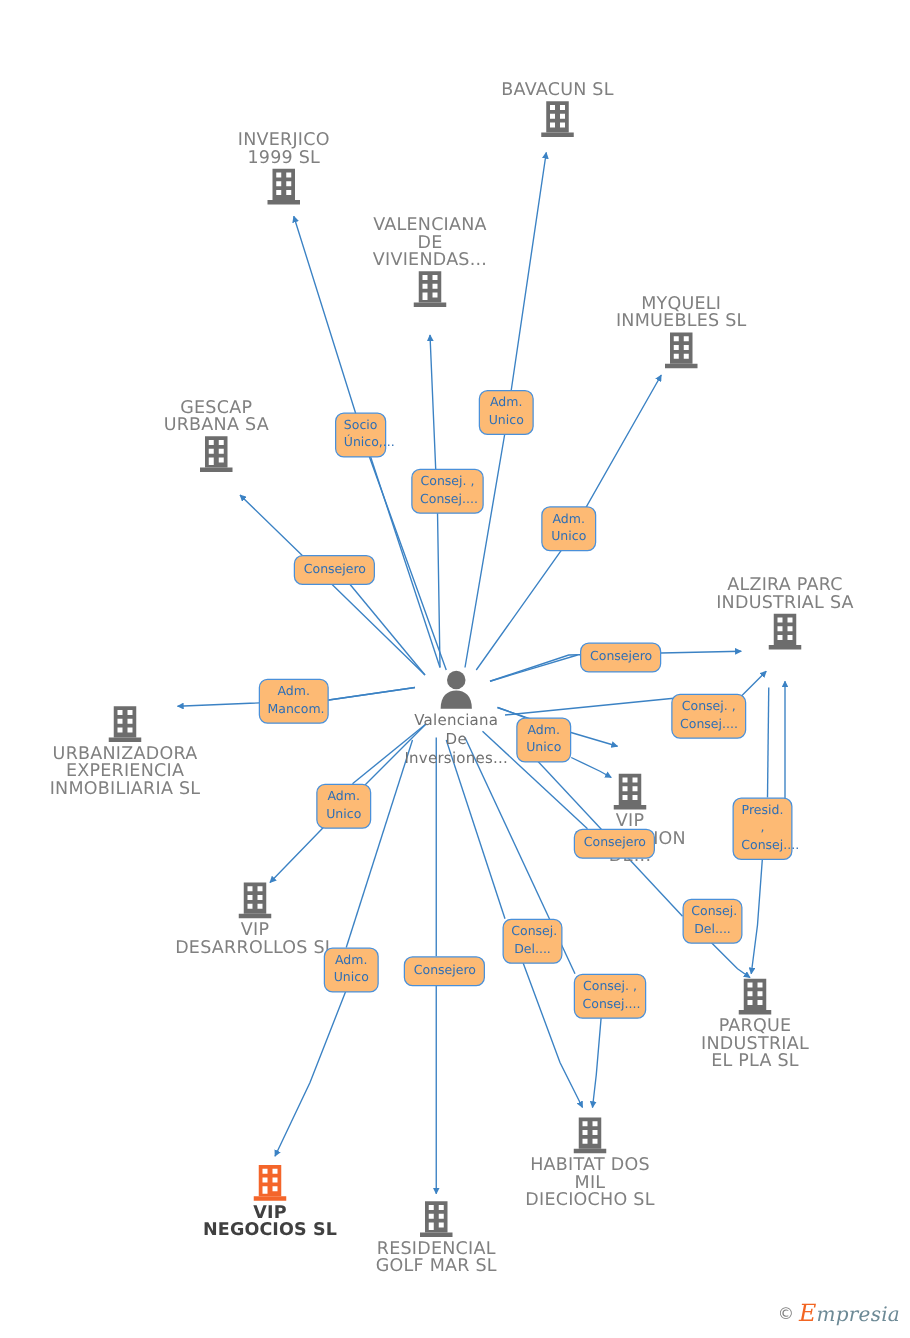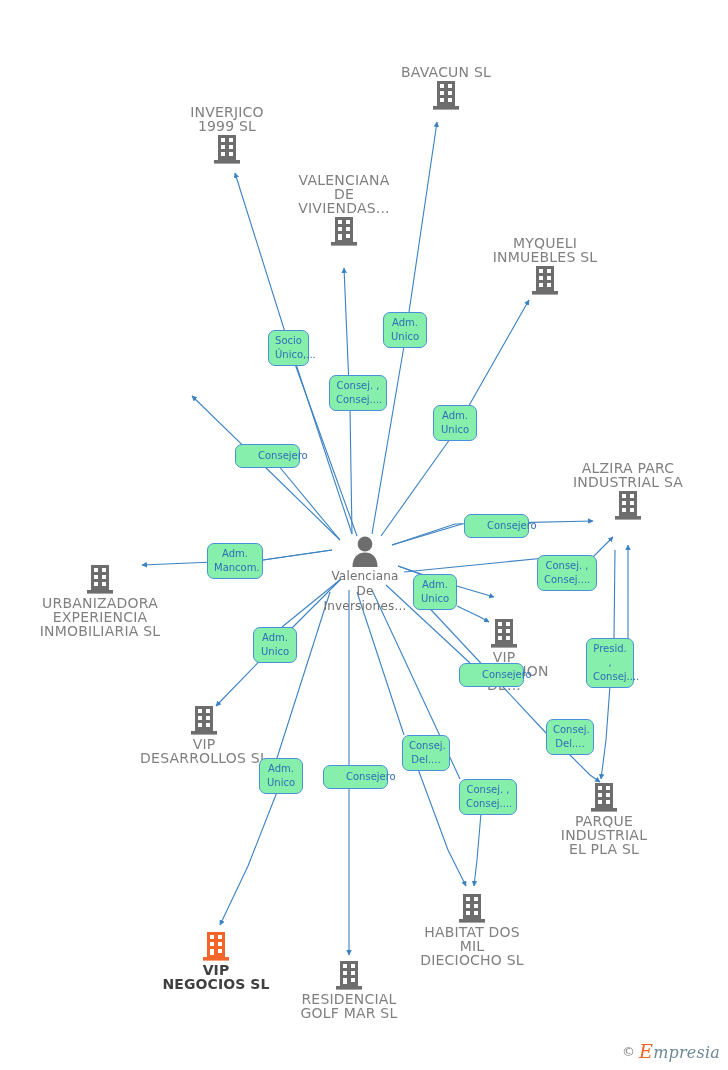--- a/index.html
+++ b/index.html
@@ -51,32 +51,32 @@
   .node.highlight .caption{
     color:#404040;
     font-weight:bold;
     letter-spacing:.1px;
   }
 
   
   .rel{
     position:absolute;
     box-sizing:border-box;
-    background:#86efac;
+    background:#fdba74;
     border:1px solid #4a90d9;
     border-radius:7px;
     color:#2f6fb5;
     font-size:10px;
     line-height:14px;
     text-align:center;
     padding:3px 6px;
     white-space:pre-line;
     box-shadow:0 0 0 0 rgba(0,0,0,0);
   }
-  .rel.one-line{padding:4px 22px;}
+  .rel.one-line{padding:4px 7px;}
 
   
   #watermark{
     position:absolute;
     right:8px;
     bottom:8px;
     display:flex;
     align-items:center;
     gap:4px;
     font-size:15px;
@@ -230,20 +230,38 @@
             <rect x="16" y="5" width="4" height="4"></rect>
           <rect x="8" y="12" width="4" height="4"></rect>
             <rect x="16" y="12" width="4" height="4"></rect>
           <rect x="8" y="19" width="4" height="4"></rect>
             <rect x="16" y="19" width="4" height="4"></rect>
         </g>
       </svg>
     </span>
   </div>
 
+  <div class="node" style="left:173px; top:318px;">
+    <span class="caption">GESCAP
+URBANA SA</span>
+    <span class="glyph">
+      <svg width="28" height="32" viewBox="0 0 28 32" xmlns="http://www.w3.org/2000/svg">
+        <rect x="5" y="2" width="18" height="25" fill="#6d6d6d"></rect>
+        <rect x="1" y="27" width="26" height="3.6" fill="#6d6d6d"></rect>
+        <g fill="#ffffff">
+          <rect x="8" y="5" width="4" height="4"></rect>
+            <rect x="16" y="5" width="4" height="4"></rect>
+          <rect x="8" y="12" width="4" height="4"></rect>
+            <rect x="16" y="12" width="4" height="4"></rect>
+          <rect x="8" y="19" width="4" height="6"></rect>
+            <rect x="16" y="19" width="4" height="4"></rect>
+        </g>
+      </svg>
+    </span>
+  </div>
 
   <div class="node" style="left:628px; top:460px;">
     <span class="caption">ALZIRA PARC
 INDUSTRIAL SA</span>
     <span class="glyph">
       <svg width="28" height="32" viewBox="0 0 28 32" xmlns="http://www.w3.org/2000/svg">
         <rect x="5" y="2" width="18" height="25" fill="#6d6d6d"></rect>
         <rect x="1" y="27" width="26" height="3.6" fill="#6d6d6d"></rect>
         <g fill="#ffffff">
           <rect x="8" y="5" width="4" height="4"></rect>

